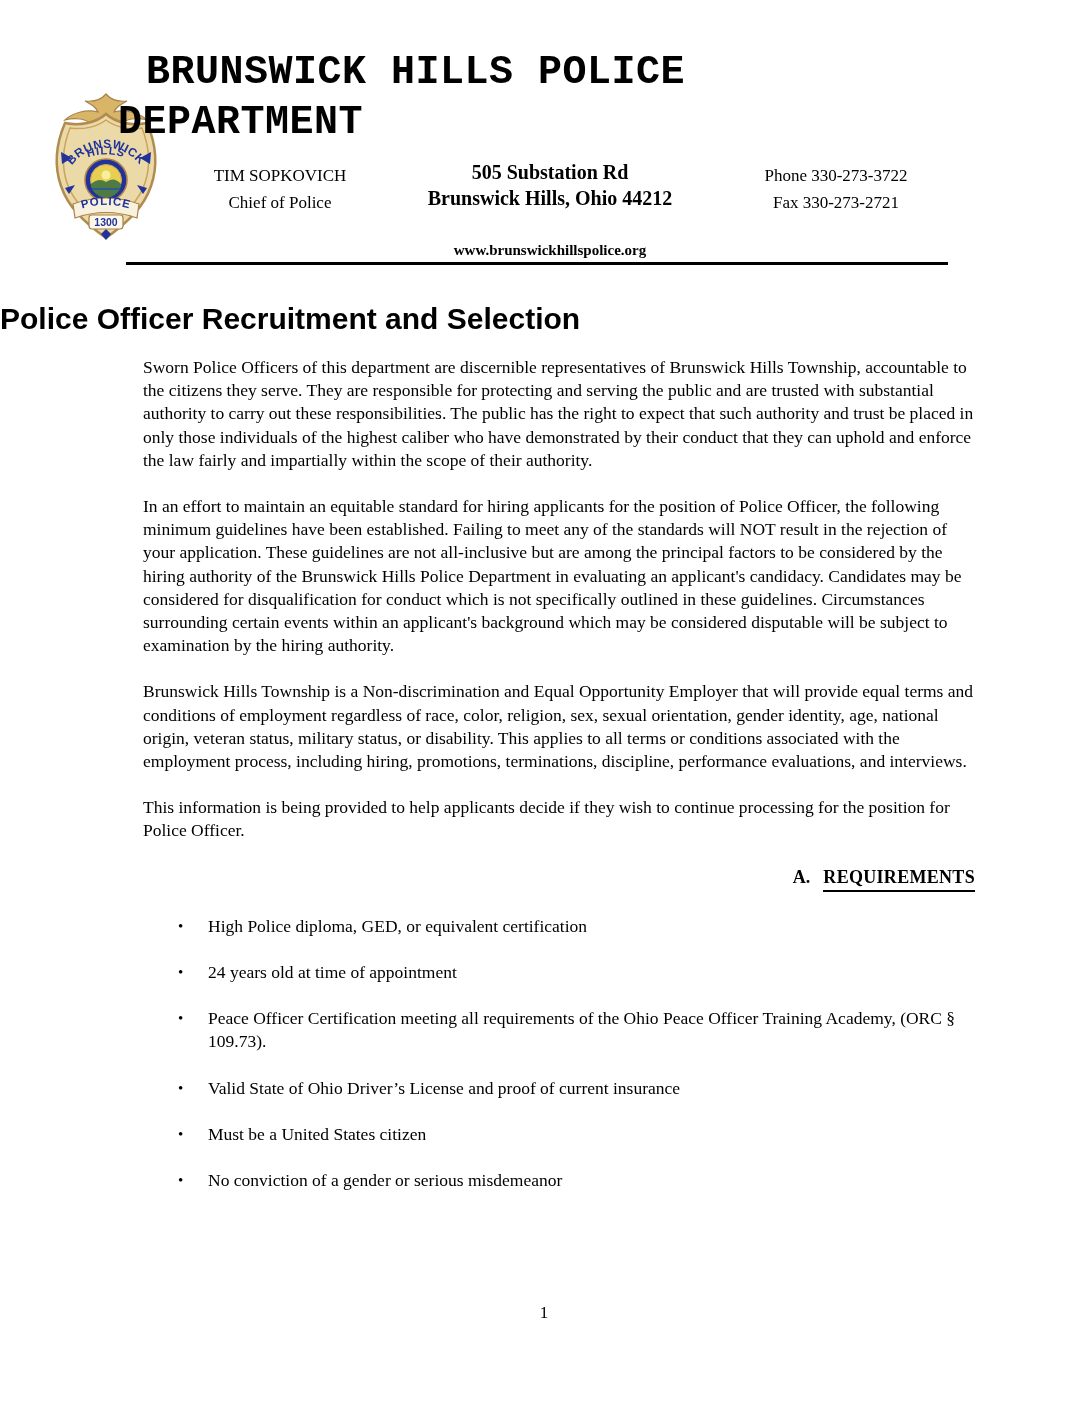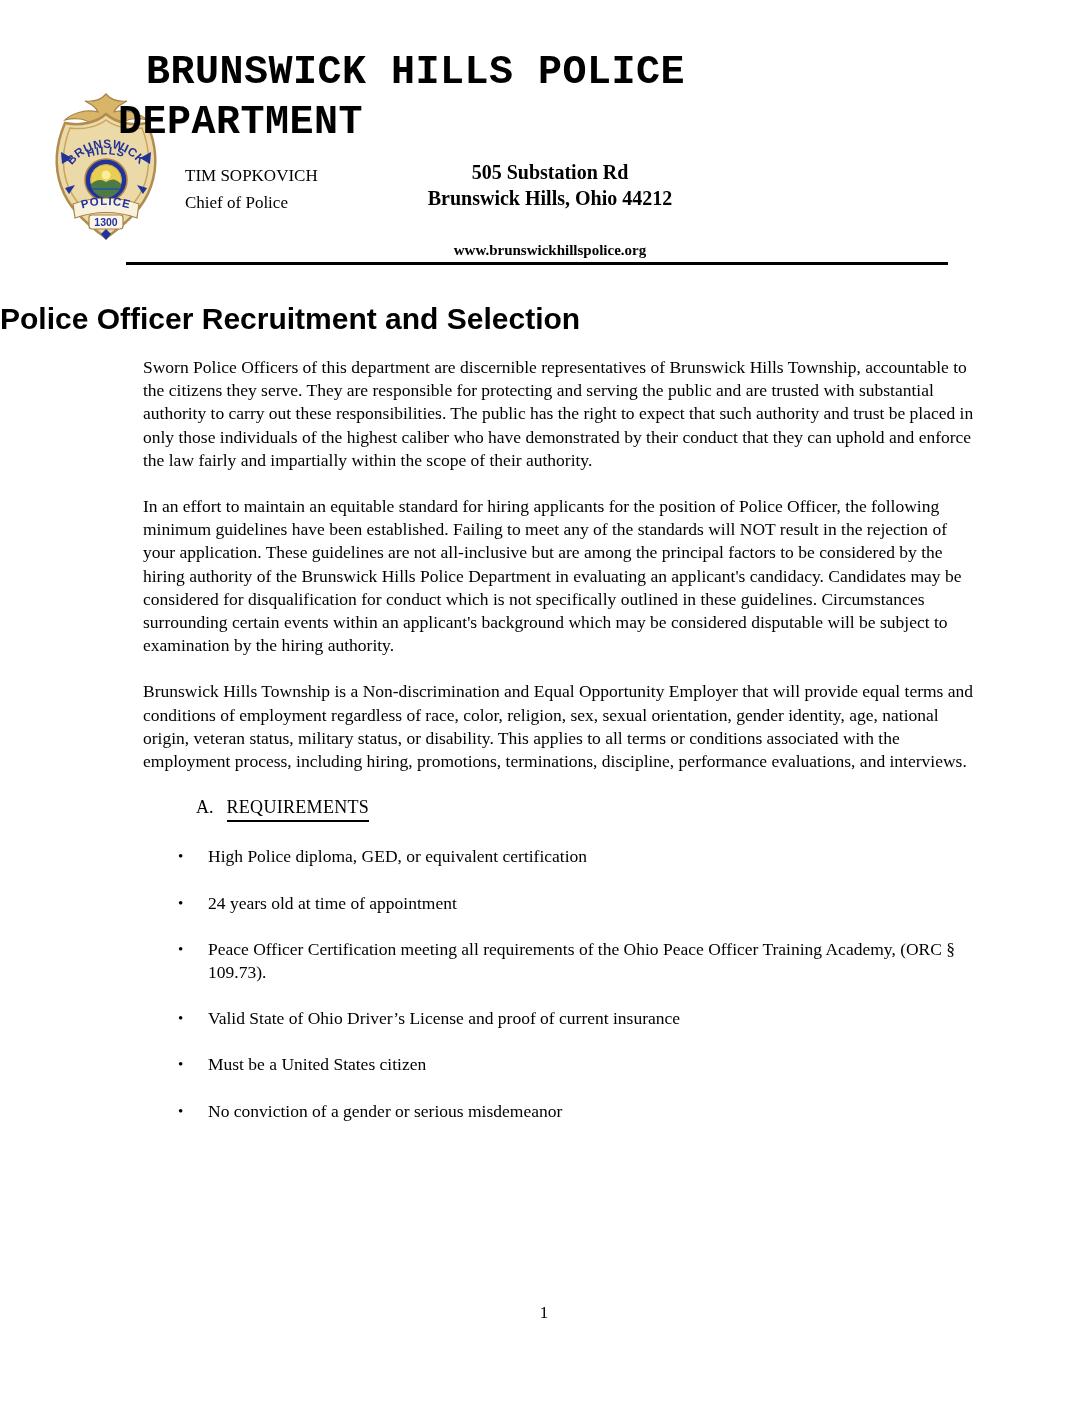--- a/index.html
+++ b/index.html
@@ -28,20 +28,21 @@
     font-weight: bold;
     font-size: 40px;
     line-height: 50px;
     text-indent: 28px;
     letter-spacing: 0.5px;
   }
   .chief-block {
     position: absolute;
     left: 185px; top: 162px;
     width: 190px;
+    text-align: center;
     font-size: 17px;
     line-height: 27px;
   }
   .address-block {
     position: absolute;
     left: 400px; top: 159px;
     width: 300px;
     text-align: center;
   }
   .address-line1, .address-line2 {
@@ -84,22 +85,23 @@
     position: absolute;
     left: 143px; top: 356px;
     width: 832px;
     font-size: 17.5px;
     line-height: 23.2px;
   }
   .body-text p { margin-bottom: 23px; }
 
   .section-heading {
     margin: 14px 0 23px 53px;
-    font-weight: normal;
+    font-weight: bold;
     font-size: 18px;
+    text-align: right;
   }
   .section-label { margin-right: 13px; }
   .section-name {
     display: inline-block;
     border-bottom: 2.5px solid #000;
     padding-bottom: 1px;
     letter-spacing: 0.3px;
   }
   .bullet-list { list-style: none; }
   .bullet-item {
@@ -174,29 +176,34 @@
     <div>TIM SOPKOVICH</div>
     <div>Chief of Police</div>
   </div>
 
   <div class="address-block">
     <div class="address-line1">505 Substation Rd</div>
     <div class="address-line2">Brunswick Hills, Ohio 44212</div>
     <div class="address-web">www.brunswickhillspolice.org</div>
   </div>
 
+  <div class="contact-block">
+    <div>Phone 330-273-3722</div>
+    <div>Fax 330-273-2721</div>
+  </div>
 
   <div class="header-rule"></div>
 
   <div class="doc-title">Police Officer Recruitment and Selection</div>
 
   <div class="body-text">
     <p>Sworn Police Officers of this department are discernible representatives of Brunswick Hills Township, accountable to the citizens they serve. They are responsible for protecting and serving the public and are trusted with substantial authority to carry out these responsibilities. The public has the right to expect that such authority and trust be placed in only those individuals of the highest caliber who have demonstrated by their conduct that they can uphold and enforce the law fairly and impartially within the scope of their authority.</p>
     <p>In an effort to maintain an equitable standard for hiring applicants for the position of Police Officer, the following minimum guidelines have been established. Failing to meet any of the standards will NOT result in the rejection of your application. These guidelines are not all-inclusive but are among the principal factors to be considered by the hiring authority of the Brunswick Hills Police Department in evaluating an applicant's candidacy. Candidates may be considered for disqualification for conduct which is not specifically outlined in these guidelines. Circumstances surrounding certain events within an applicant's background which may be considered disputable will be subject to examination by the hiring authority.</p>
     <p>Brunswick Hills Township is a Non-discrimination and Equal Opportunity Employer that will provide equal terms and conditions of employment regardless of race, color, religion, sex, sexual orientation, gender identity, age, national origin, veteran status, military status, or disability. This applies to all terms or conditions associated with the employment process, including hiring, promotions, terminations, discipline, performance evaluations, and interviews.</p>
+    <p>This information is being provided to help applicants decide if they wish to continue processing for the position for Police Officer.</p>
 
     <div class="section-heading">
       <span class="section-label">A.</span><span class="section-name">REQUIREMENTS</span>
     </div>
 
     <ul class="bullet-list">
       <li class="bullet-item">
         <span class="bullet-marker">•</span>
         <span class="bullet-text">High Police diploma, GED, or equivalent certification</span>
       </li>

